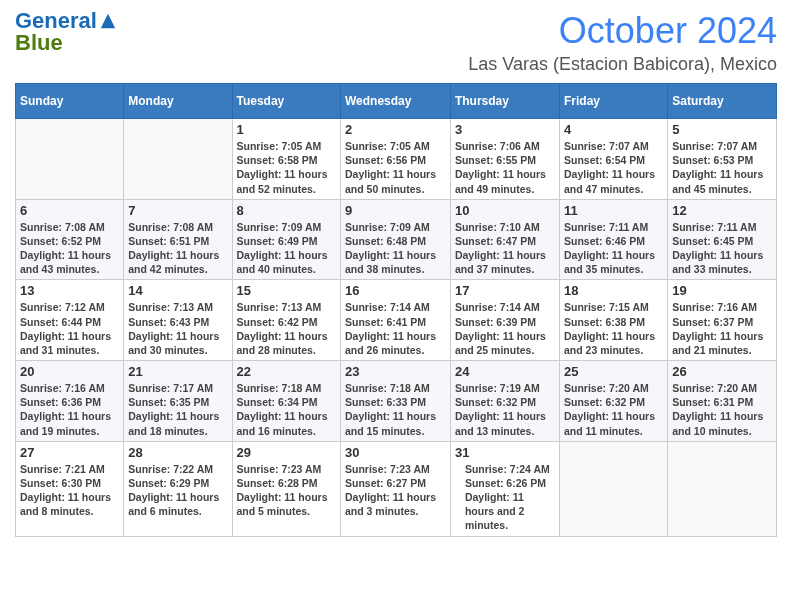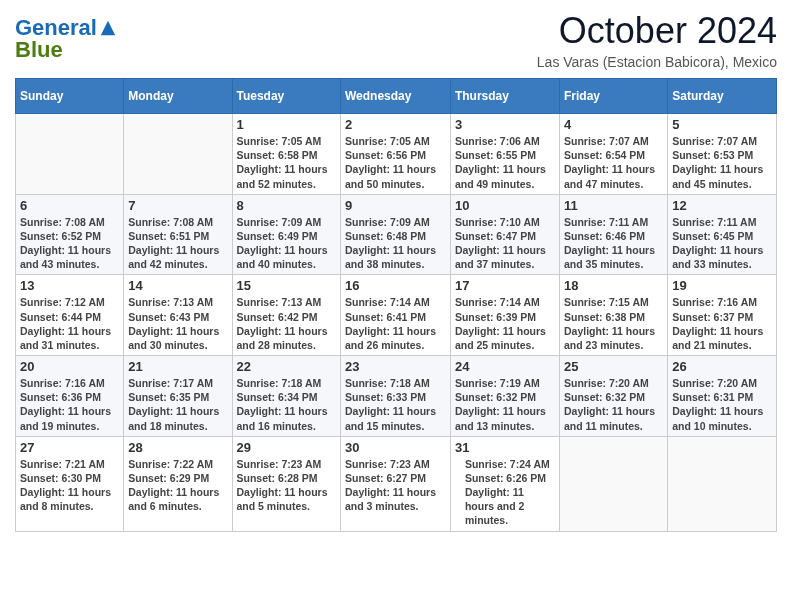--- a/index.html
+++ b/index.html
@@ -6,21 +6,21 @@
     body {
       font-family: Arial, sans-serif;
       background: #fff;
       width: 792px;
       min-height: 612px;
       padding: 10px 15px;
     }
     .header {
       display: flex;
       justify-content: space-between;
-      align-items: center;
+      align-items: flex-start;
       margin-bottom: 8px;
     }
     .logo {
       display: flex;
       flex-direction: column;
       align-items: flex-start;
     }
     .logo-text {
       font-size: 22px;
       font-weight: bold;
@@ -36,24 +36,24 @@
     .logo-row {
       display: flex;
       align-items: center;
     }
     .title-area {
       text-align: right;
     }
     .month-title {
       font-size: 36px;
       font-weight: normal;
-      color: #0f172a;
+      color: #3b82f6;
     }
     .location {
-      font-size: 14px;
+      font-size: 18px;
       color: #555;
       margin-top: 2px;
     }
     .calendar {
       width: 100%;
       border-collapse: collapse;
       font-size: 11px;
     }
     .calendar th {
       background: #3a7abf;

